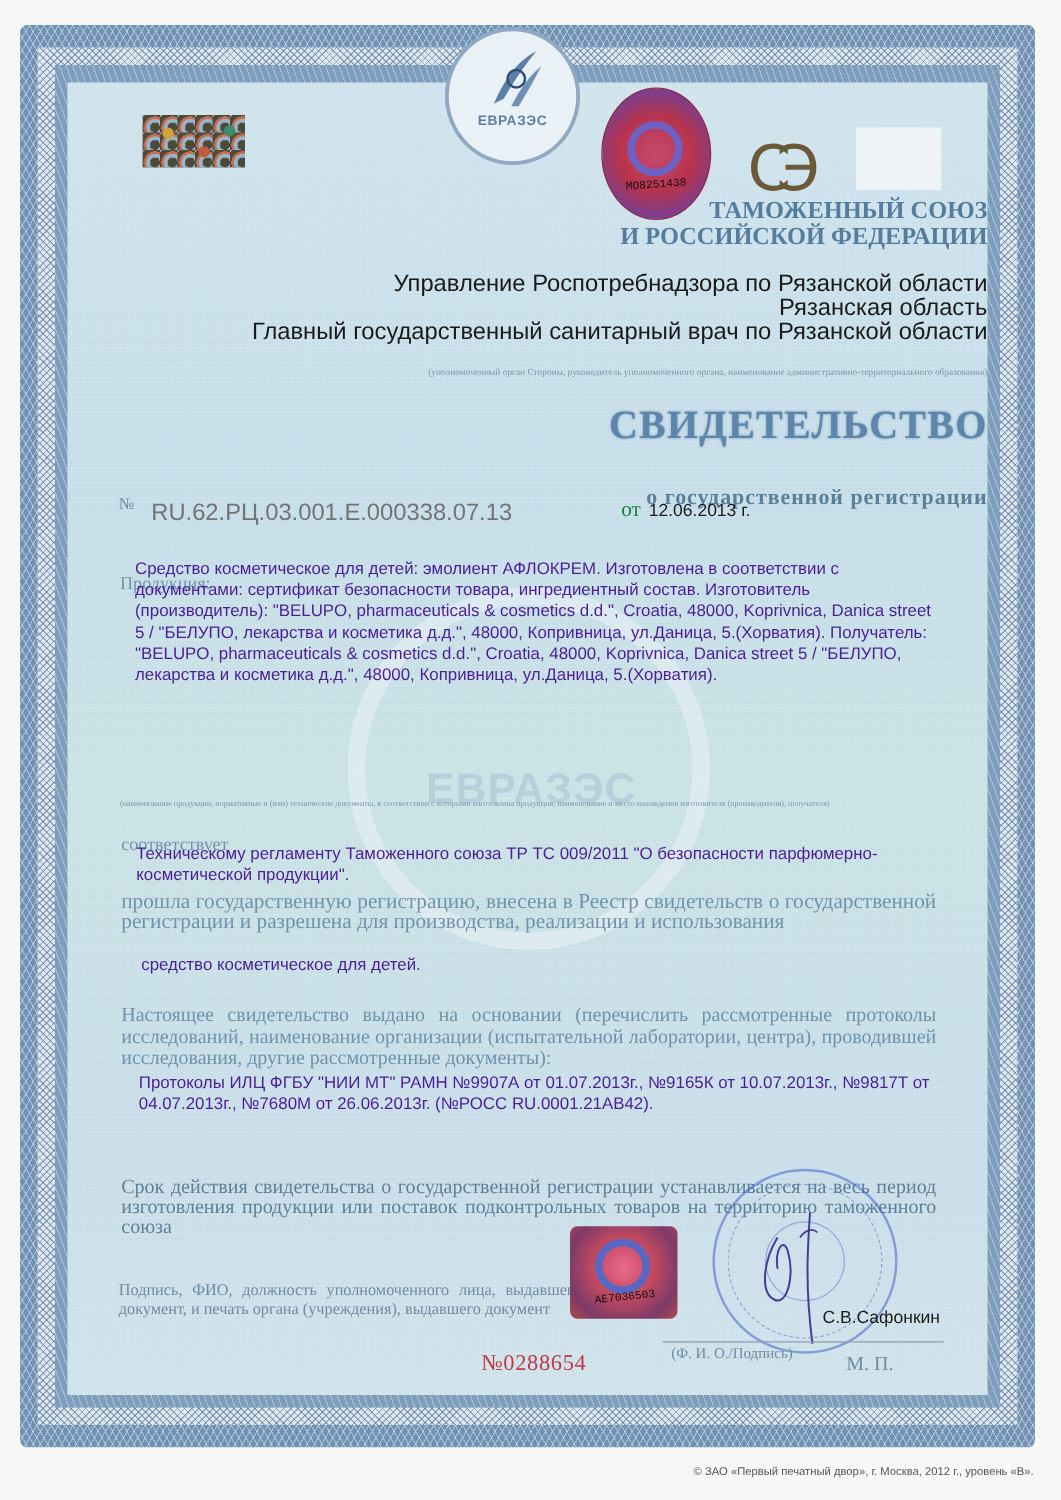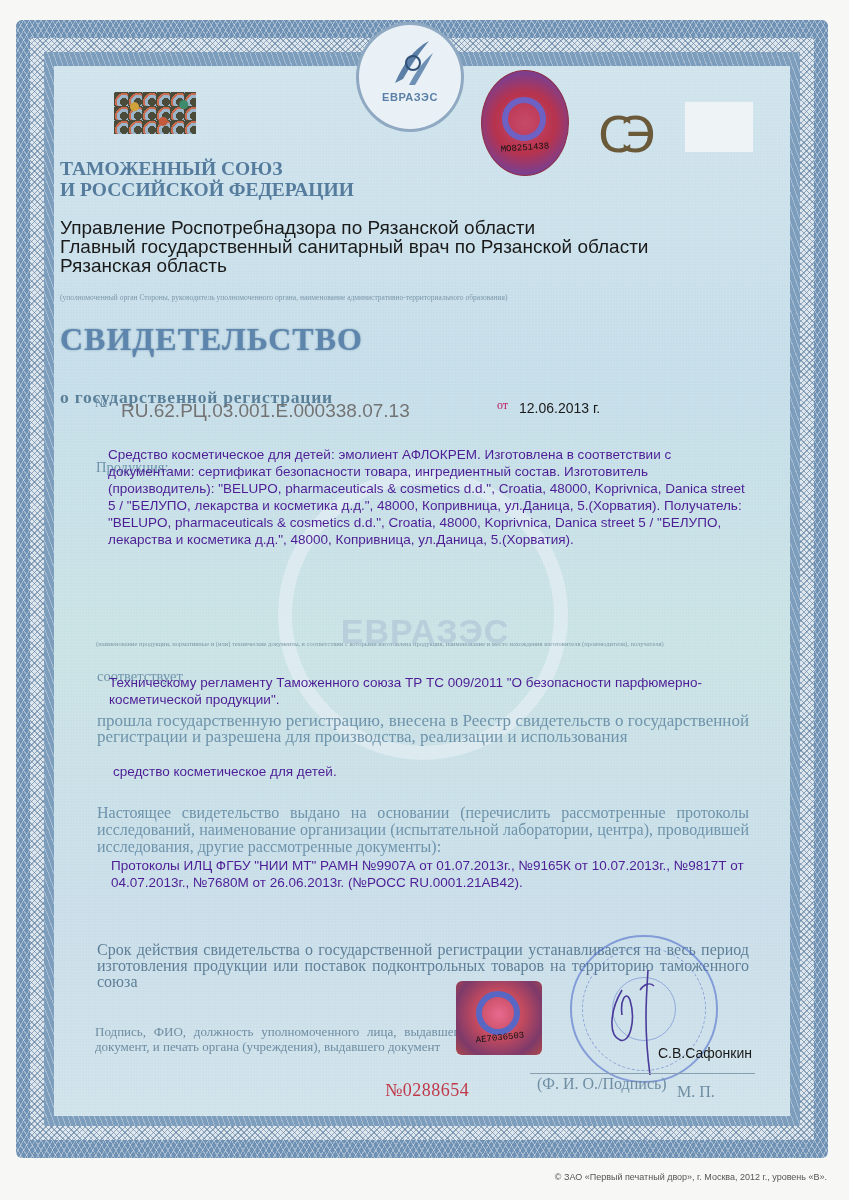--- a/index.html
+++ b/index.html
@@ -94,34 +94,34 @@
   }
   .ce-mark {
     position: absolute; left: 598px; top: 110px; font-size: 50px; color: #6a5a3a;
     font-family: "DejaVu Sans", sans-serif; letter-spacing: -12px; line-height: 50px; text-align: center;
   }
   .white-box {
     position: absolute; left: 685px; top: 102px; width: 68px; height: 50px; background: #eef3f6;
   }
 
   .serif { font-family: "Liberation Serif", serif; }
-  .center { position: absolute; left: 60px; width: 730px; text-align: left; }
+  .center { position: absolute; left: 60px; width: 730px; text-align: right; }
 
   .union-title { top: 158px; font-weight: bold; font-size: 19.5px; line-height: 21px; color: #557c9d; }
   .authority { top: 218px; font-size: 19px; line-height: 19px; color: #1a1a1a; }
   .authority-caption { top: 293px; font-size: 7.5px; color: #7d97aa; }
 
   .cert-title { top: 321px; font-weight: bold; font-size: 32px; color: #5e86ad; letter-spacing: 1px;
                 text-shadow: 0 0 2px rgba(60,100,140,0.6); }
   .cert-subtitle { top: 355px; font-weight: bold; font-size: 17.5px; color: #5a7f98; letter-spacing: 0.8px; margin-top: 32px; }
 
   .abs { position: absolute; }
   .no-label { left: 95px; top: 395px; font-size: 13px; color: #6a8ca5; }
   .no-value { left: 121px; top: 400px; font-size: 19px; color: #737373; }
-  .date-label { left: 497px; top: 398px; font-size: 12px; color: #be185d; }
+  .date-label { left: 497px; top: 398px; font-size: 17px; color: #15803d; }
   .date-value { left: 519px; top: 400px; font-size: 14px; color: #1a1a1a; }
 
   .section-label { font-size: 14.5px; color: #6e93ab; margin-top: 32px; }
   .body-text { font-size: 13.5px; line-height: 17px; color: #4c1d95; margin-left: 12px; }
 
   .prod-label { left: 96px; top: 427px; }
   .prod-text { left: 96px; top: 446px; width: 640px; }
   .prod-caption { left: 96px; top: 640px; width: 660px; font-size: 6.5px; color: #7d97aa; white-space: nowrap; overflow: hidden; }
   .conforms-label { left: 97px; top: 636px; }
   .conforms-text { left: 97px; top: 674px; width: 640px; }
@@ -130,21 +130,21 @@
   .registered-text { left: 101px; top: 763px; }
 
   .basis-label { left: 97px; top: 804px; width: 652px; font-size: 16px; line-height: 17px; color: #6e93ab; text-align: justify; }
   .basis-text { left: 99px; top: 857px; width: 650px; }
 
   .validity { left: 97px; top: 942px; width: 652px; font-size: 16px; line-height: 16px; color: #5e7f97; text-align: justify; }
 
   .sign-label { left: 95px; top: 1024px; width: 370px; font-size: 13px; line-height: 15px; color: #6e8da2; text-align: justify; }
   .signer { left: 658px; top: 1045px; font-size: 14px; color: #1a1a1a; }
   .sign-line { left: 530px; top: 1073px; width: 225px; height: 1px; background: #8aa0b0; }
-  .sign-caption { left: 537px; top: 1075px; font-size: 16px; color: #6e8da2; }
+  .sign-caption { left: 537px; top: 1075px; font-size: 12px; color: #6e8da2; }
   .serial-no { left: 385px; top: 1080px; font-size: 18px; color: #c0394a; letter-spacing: 0.5px; }
   .mp { left: 677px; top: 1083px; font-size: 16px; color: #6e8da2; }
 
   .hologram-bottom {
     position: absolute; left: 456px; top: 981px; width: 86px; height: 74px; border-radius: 6px;
     background: radial-gradient(circle at 50% 45%, #e86a8f 0%, #c44a5e 40%, #7d3a6a 75%, #b24848 100%);
   }
   .hologram-bottom .g-ring {
     position: absolute; left: 20px; top: 10px; width: 44px; height: 44px; border-radius: 50%;
     border: 6px solid #5866c4; box-sizing: border-box;
@@ -199,22 +199,22 @@
   <div class="ce-mark">СЭ</div>
   <div class="white-box"></div>
 
   <div class="center serif union-title">
     <div>ТАМОЖЕННЫЙ СОЮЗ</div>
     <div>И РОССИЙСКОЙ ФЕДЕРАЦИИ</div>
   </div>
 
   <div class="center authority">
     <div>Управление Роспотребнадзора по Рязанской области</div>
+    <div>Рязанская область</div>
     <div>Главный государственный санитарный врач по Рязанской области</div>
-    <div>Рязанская область</div>
   </div>
   <div class="center serif authority-caption">(уполномоченный орган Стороны, руководитель уполномоченного органа, наименование административно-территориального образования)</div>
 
   <div class="center serif cert-title">СВИДЕТЕЛЬСТВО</div>
   <div class="center serif cert-subtitle">о государственной регистрации</div>
 
   <div class="abs serif no-label">№</div>
   <div class="abs no-value">RU.62.РЦ.03.001.Е.000338.07.13</div>
   <div class="abs serif date-label">от</div>
   <div class="abs date-value">12.06.2013 г.</div>

